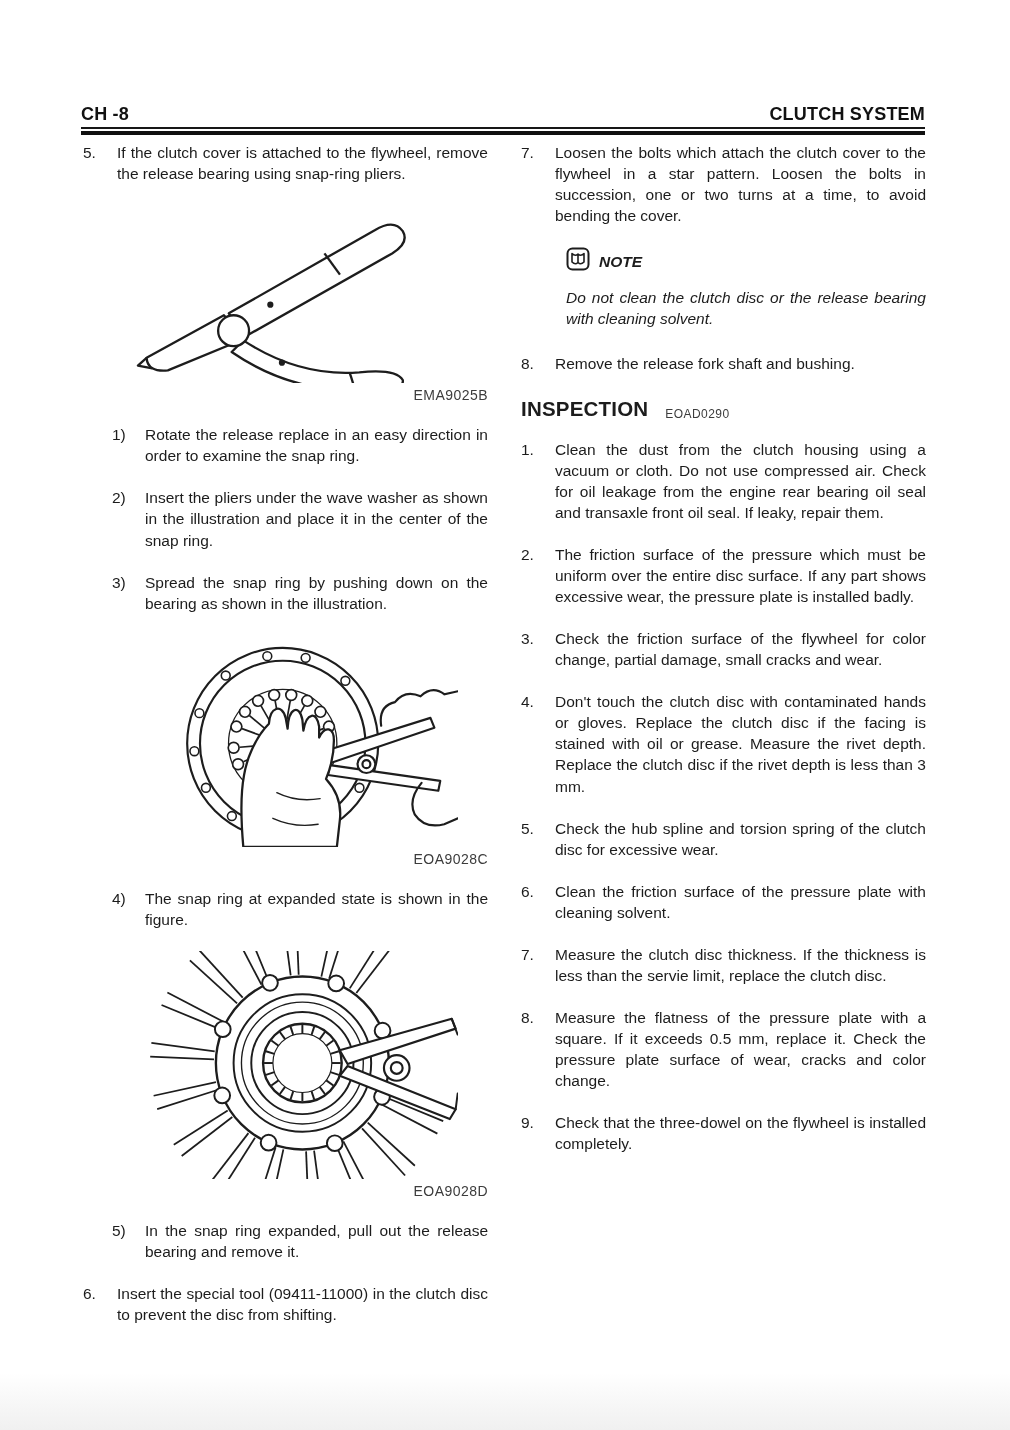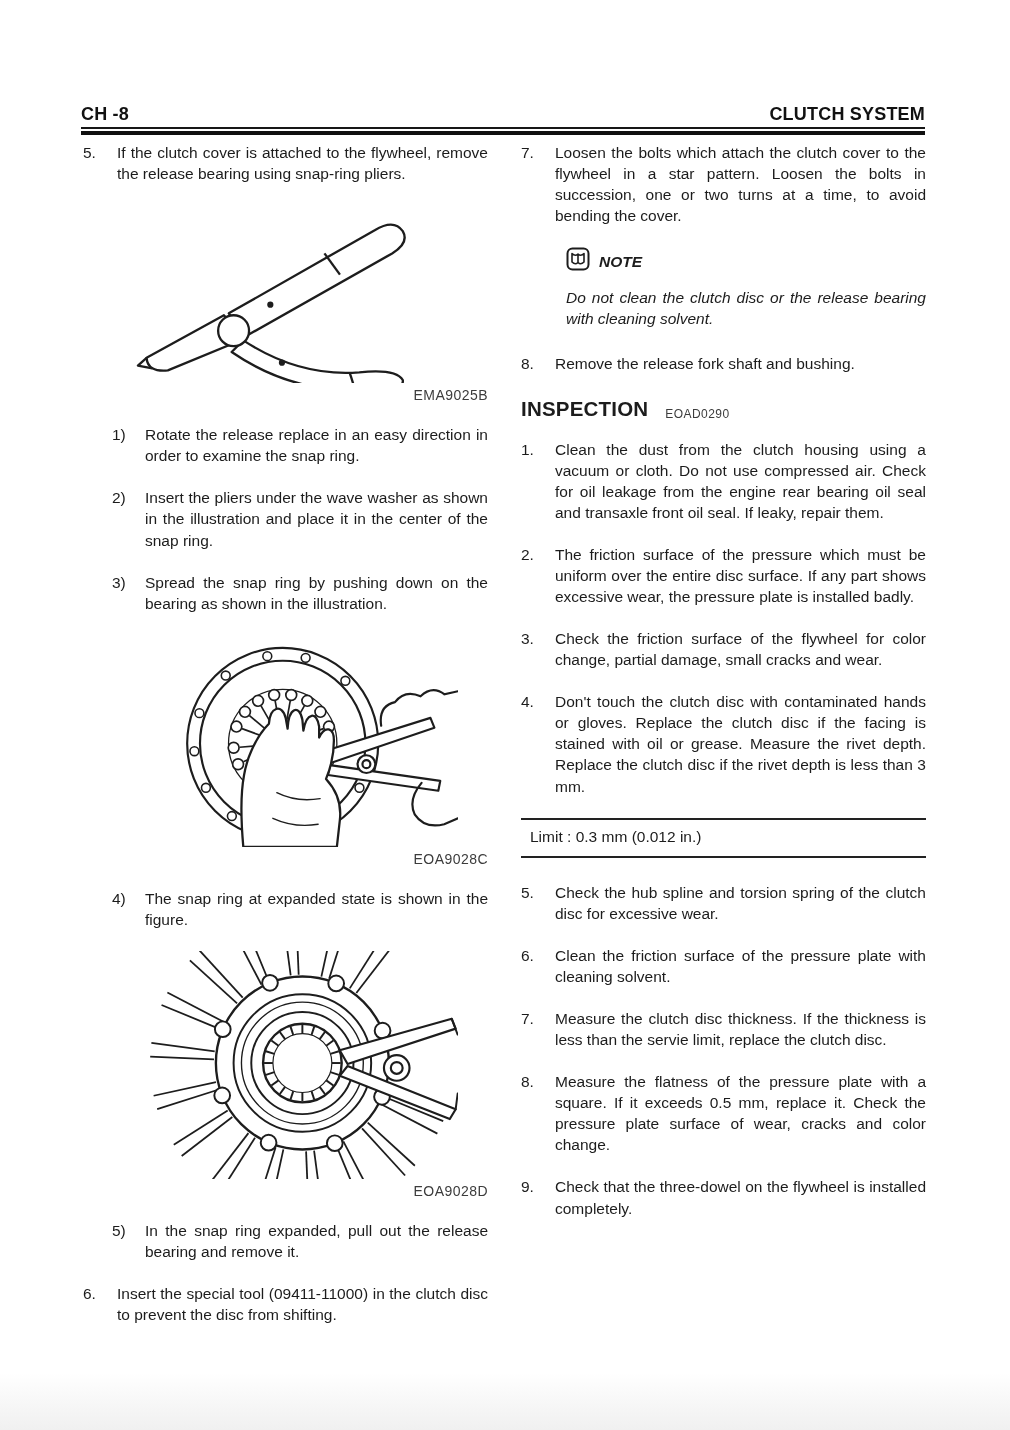--- a/index.html
+++ b/index.html
@@ -297,21 +297,20 @@
       </div>
       <div class="li">
         <span class="num">3.</span>
         <span class="txt">Check the friction surface of the flywheel for color change, partial damage, small cracks and wear.</span>
       </div>
       <div class="li">
         <span class="num">4.</span>
         <span class="txt">Don't touch the clutch disc with contaminated hands or gloves. Replace the clutch disc if the facing is stained with oil or grease. Measure the rivet depth. Replace the clutch disc if the rivet depth is less than 3 mm.</span>
       </div>
 
-      <div class="limit">Limit :  0.3 mm (0.012 in.)</div>
 
       <div class="li">
         <span class="num">5.</span>
         <span class="txt">Check the hub spline and torsion spring of the clutch disc for excessive wear.</span>
       </div>
       <div class="li">
         <span class="num">6.</span>
         <span class="txt">Clean the friction surface of the pressure plate with cleaning solvent.</span>
       </div>
       <div class="li">

